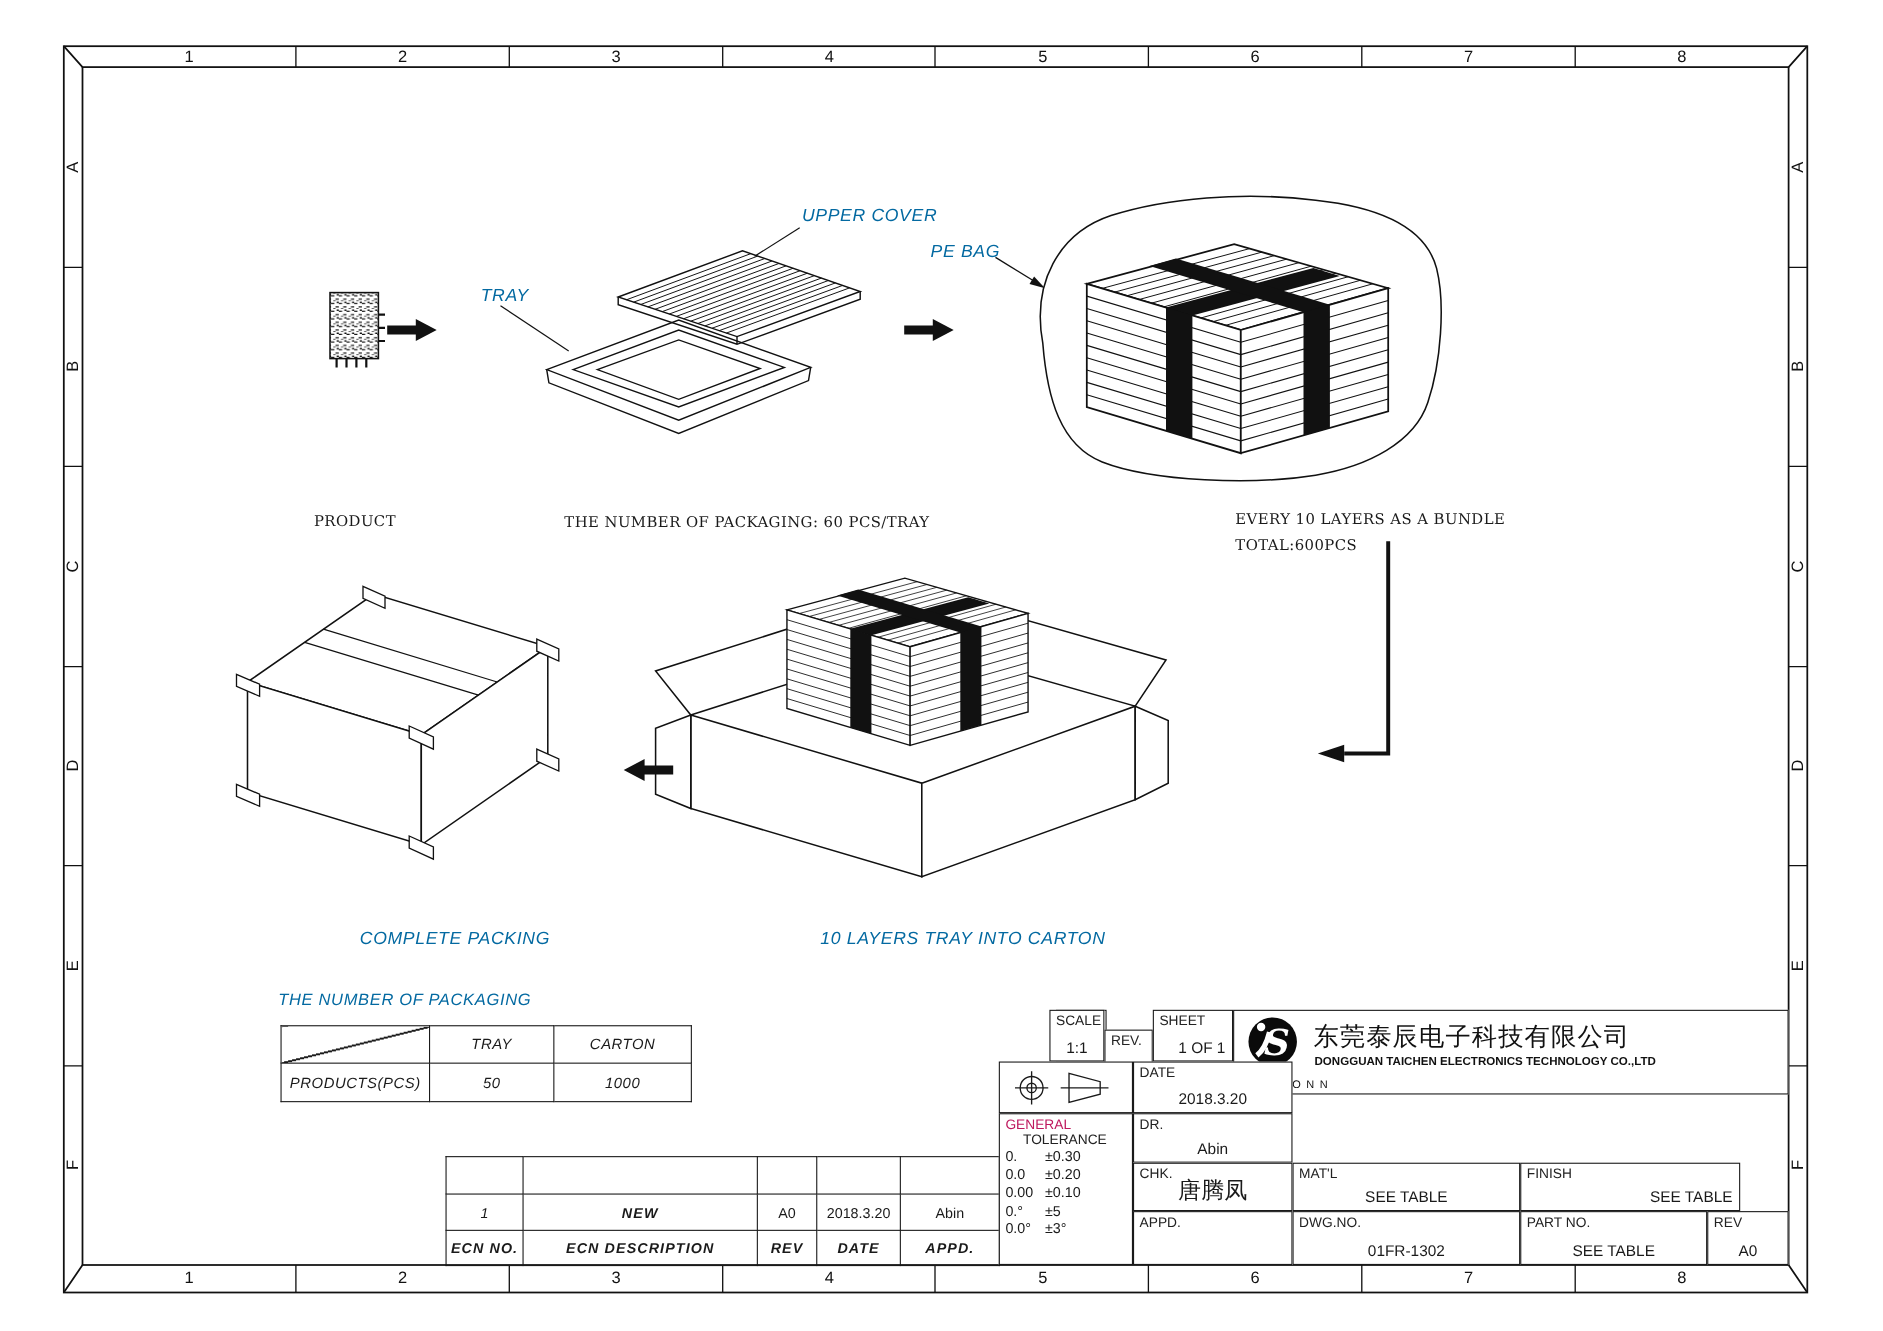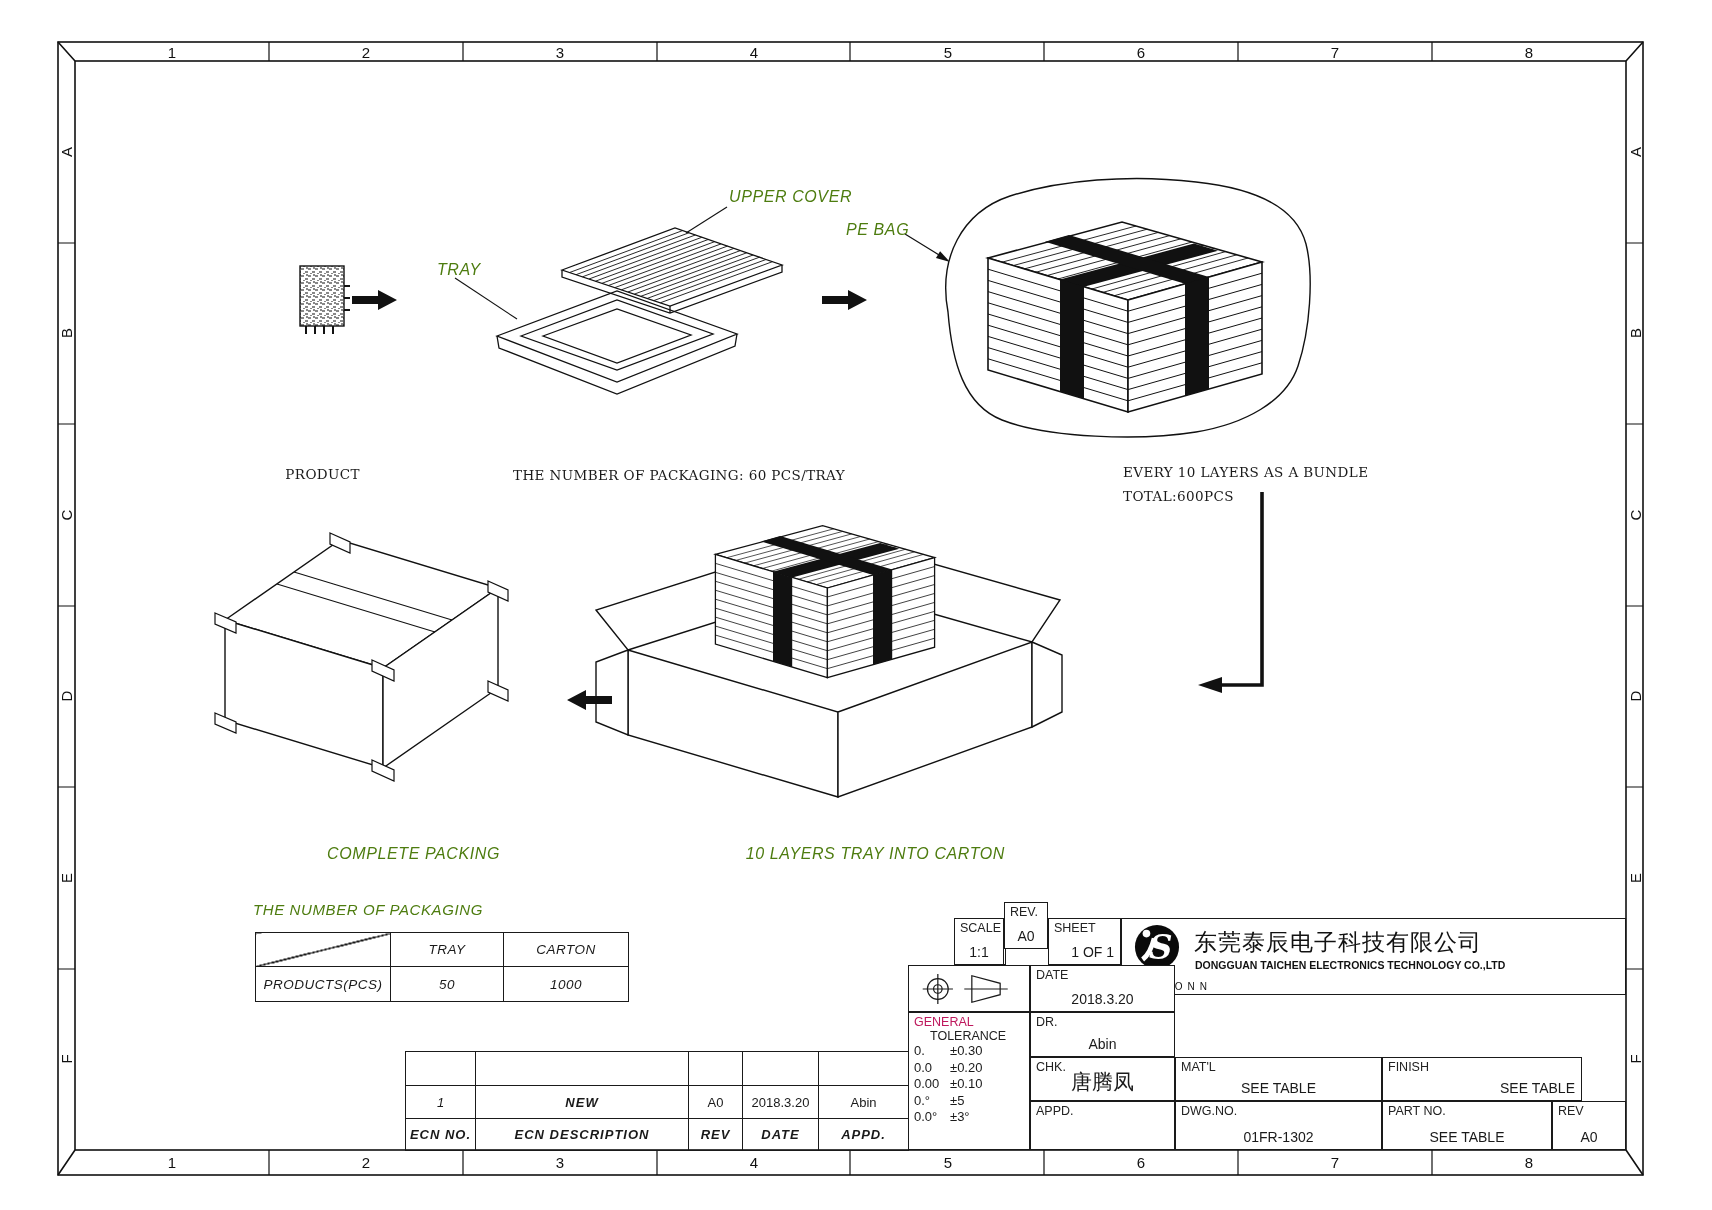--- a/index.html
+++ b/index.html
@@ -4,21 +4,21 @@
 <style>
   html,body{margin:0;padding:0;background:#ffffff;}
   #sheet{position:relative;width:1712px;height:1210px;background:#fff;overflow:hidden;
          font-family:"Liberation Sans",sans-serif;color:#1a1a1a;}
   .abs{position:absolute;}
   svg{display:block;}
   .zone{position:absolute;font-family:"Liberation Sans",sans-serif;font-size:15px;color:#111;
         transform:translate(-50%,-50%);white-space:nowrap;}
   .zone.rot{transform:translate(-50%,-50%) rotate(-90deg);}
   .cap-italic{position:absolute;font-family:"Liberation Sans",sans-serif;font-style:italic;
-              font-size:16px;letter-spacing:.6px;white-space:nowrap;color:#4d7c0f;}
+              font-size:16px;letter-spacing:.6px;white-space:nowrap;color:#0369a1;}
   .cap-serif{position:absolute;font-family:"DejaVu Serif",serif;font-size:13.5px;
              letter-spacing:.4px;white-space:nowrap;color:#1a1a1a;}
   .ctr{text-align:right;}
   
   table{border-collapse:collapse;table-layout:fixed;}
   .dwg-table td{border:1.5px solid #1a1a1a;font-family:"Liberation Sans",sans-serif;
                 font-size:13.5px;color:#1a1a1a;text-align:center;overflow:hidden;padding:0 3px;}
   .pkg-table td{font-style:italic;letter-spacing:.5px;}
   .pkg-table .diag{background:linear-gradient(to bottom right,
       transparent calc(50% - 0.8px), #1a1a1a calc(50% - 0.8px),
@@ -240,21 +240,21 @@
     </table>
 
   <div class="tb-cell" style="left:960px;top:918px;width:46px;height:47px">
     <span class="tb-label">UNITS</span>
     <span class="tb-value">mm</span>
   </div>
   <div class="tb-cell" style="left:954px;top:918px;width:50px;height:47px">
     <span class="tb-label">SCALE</span>
     <span class="tb-value">1:1</span>
   </div>
-  <div class="tb-cell" style="left:1004px;top:902px;width:44px;height:47px">
+  <div class="tb-cell" style="left:1004px;top:936px;width:44px;height:47px">
     <span class="tb-label">REV.</span>
     <span class="tb-value">A0</span>
   </div>
   <div class="tb-cell" style="left:1048px;top:918px;width:73px;height:47px">
     <span class="tb-label">SHEET</span>
     <span class="tb-value right">1 OF 1</span>
   </div>
 
   <div class="tb-cell" style="left:1121px;top:918px;width:505px;height:77px">
     <svg class="abs" style="left:12px;top:5px" width="46" height="46" viewBox="0 0 48 48">

